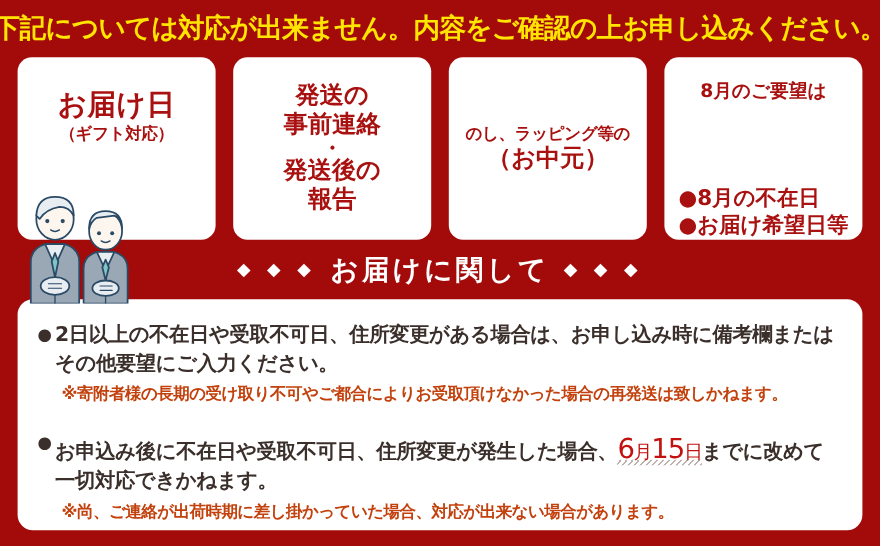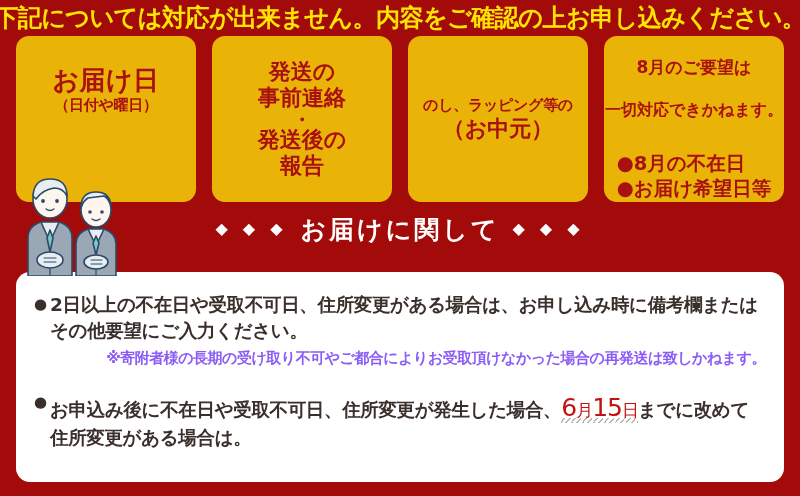--- a/index.html
+++ b/index.html
@@ -10,21 +10,21 @@
     width: 800px;
     height: 496px;
     background: #a30b0b;
     font-family: "DejaVu Sans", "Liberation Sans", sans-serif;
     overflow: hidden;
     position: relative;
   }
 
   
   .header {
-    height: 36px;
+    height: 52px;
     display: flex;
     align-items: center;
     justify-content: center;
     padding: 0 6px;
     box-sizing: border-box;
   }
   .header-text {
     color: #ffe500;
     font-size: 24.5px;
     font-weight: bold;
@@ -37,21 +37,21 @@
   
   .cards {
     display: flex;
     gap: 16px;
     padding: 0 16px;
     box-sizing: border-box;
     height: 166px;
   }
   .card {
     flex: 1 1 0;
-    background: #eab308;
+    background: #ffffff;
     border-radius: 13px;
     position: relative;
     display: flex;
     flex-direction: column;
     align-items: center;
     justify-content: center;
     color: #a8110f;
     font-weight: bold;
     text-align: center;
     line-height: 1.12;
@@ -143,22 +143,21 @@
     font-size: 15px;
     line-height: 1.6;
   }
   .item-body { flex: 1 1 auto; }
   .note {
     font-size: 15px;
     font-weight: bold;
     line-height: 1.35;
     letter-spacing: -0.5px;
     margin: 3px 0 0 22px;
-    color: #8b5cf6;
-    text-align: right;
+    color: #c2410c;
   }
   .spacer-1 { height: 14px; }
 
   .date-emph {
     color: #c2110f;
     font-weight: normal;
     font-size: 25px;
     letter-spacing: -1px;
     background-image: repeating-linear-gradient(
       -50deg,
@@ -176,39 +175,38 @@
 <body>
 
 <div class="header">
   <div class="header-text">下記については対応が出来ません。内容をご確認の上お申し込みください。</div>
 </div>
 
 <div class="cards">
 
   <div class="card card-1">
     <span class="ln big">お届け日</span>
-    <span class="ln small">（日付や曜日）</span>
+    <span class="ln small">（ギフト対応）</span>
   </div>
 
   <div class="card card-2">
     <span class="ln mid">発送の</span>
     <span class="ln mid">事前連絡</span>
     <span class="ln mid dot">・</span>
     <span class="ln mid">発送後の</span>
     <span class="ln mid">報告</span>
   </div>
 
   <div class="card card-3">
     <span class="ln small">のし、ラッピング等の</span>
     <span class="ln mid mid2">（お中元）</span>
   </div>
 
   <div class="card card-4">
     <span class="ln h1">8月のご要望は</span>
-    <span class="ln h2">一切対応できかねます。</span>
     <div class="blist">
       <span class="ln">●8月の不在日</span>
       <span class="ln">●お届け希望日等</span>
     </div>
   </div>
 
 </div>
 
 <svg class="people" viewBox="0 0 116 104">
   <g stroke="#2b4a66" stroke-width="1.6" stroke-linejoin="round" stroke-linecap="round">
@@ -262,18 +260,19 @@
     <div class="note">※寄附者様の長期の受け取り不可やご都合によりお受取頂けなかった場合の再発送は致しかねます。</div>
   </div>
 
   <div class="spacer-1"></div>
 
   <div class="item">
     <div class="item-main">
       <span class="item-dot">●</span>
       <span class="item-body">
         <span>お申込み後に不在日や受取不可日、住所変更が発生した場合、</span><span class="date-emph"><span>6</span><span class="date-unit">月</span><span>15</span><span class="date-unit">日</span></span><span>までに改めて</span>
-        <span>住所変更がある場合は。</span>
+        <span>一切対応できかねます。</span>
       </span>
     </div>
+    <div class="note">※尚、ご連絡が出荷時期に差し掛かっていた場合、対応が出来ない場合があります。</div>
   </div>
 
 </div>
 
 </body></html>

